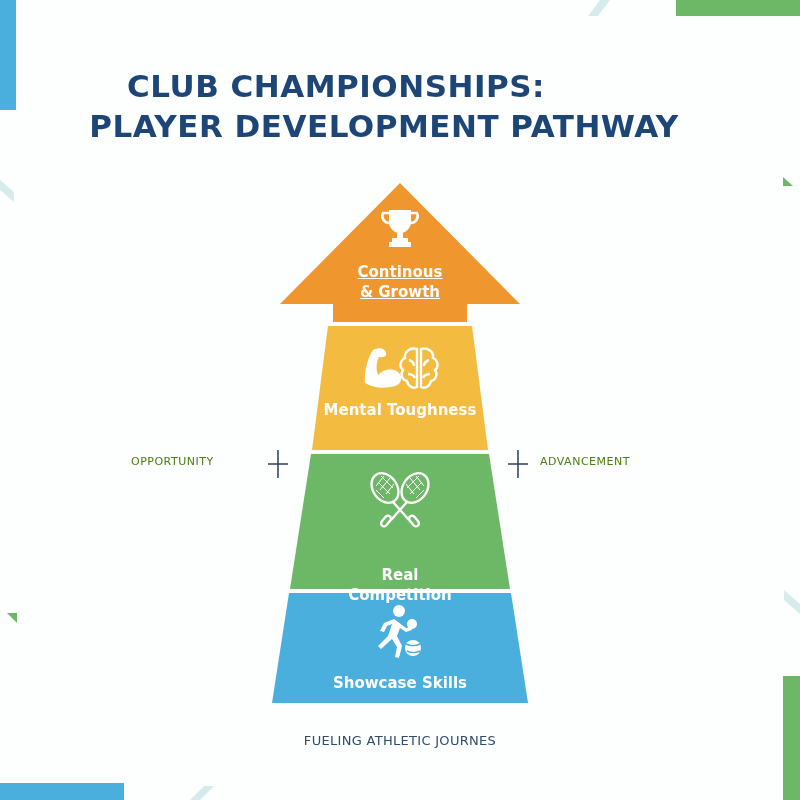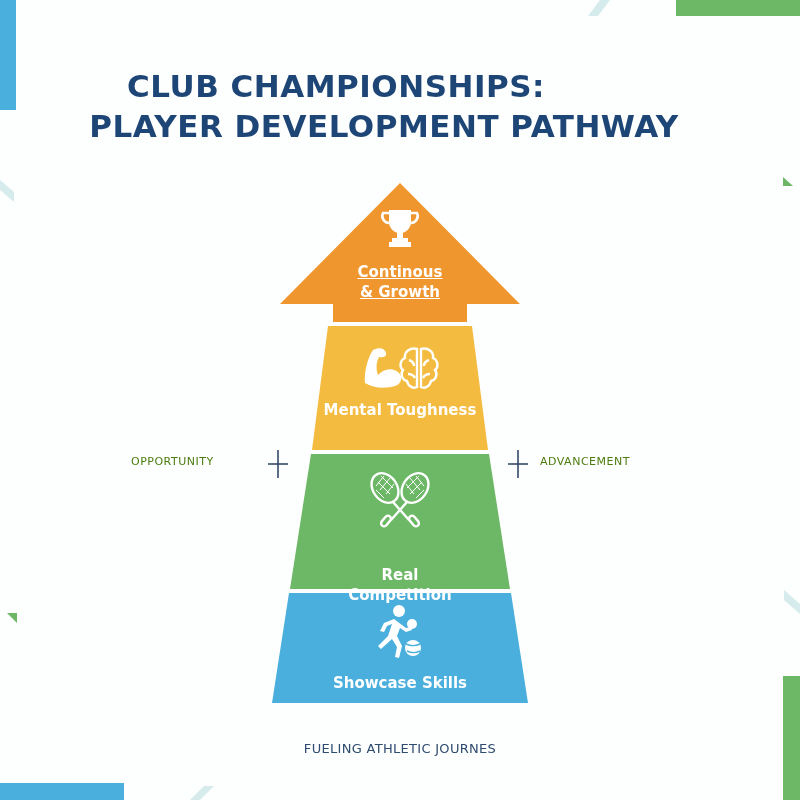--- a/index.html
+++ b/index.html
@@ -23,21 +23,20 @@
       font-family: "DejaVu Sans", sans-serif;
     }
     .side {
       position: absolute; color: #4d7c0f; font-size: 11px; letter-spacing: 0.5px;
       font-family: "DejaVu Sans", sans-serif;
     }
     .footer {
       position: absolute; top: 733px; left: 0; width: 800px; text-align: center;
       color: #2e4c6f; font-size: 13px; letter-spacing: 0.3px;
       font-family: "DejaVu Sans", sans-serif;
-      margin-top: 8px;
     }
   </style>
 </head>
 <body>
 
 <div class="abs" style="left:0;top:0;width:16px;height:110px;background:#4aafdc;"></div>
 <div class="abs" style="left:676px;top:0;width:124px;height:16px;background:#6db866;"></div>
 <div class="abs" style="left:0;top:783px;width:124px;height:17px;background:#4aafdc;"></div>
 <div class="abs" style="left:783px;top:676px;width:17px;height:124px;background:#6db866;"></div>
 

